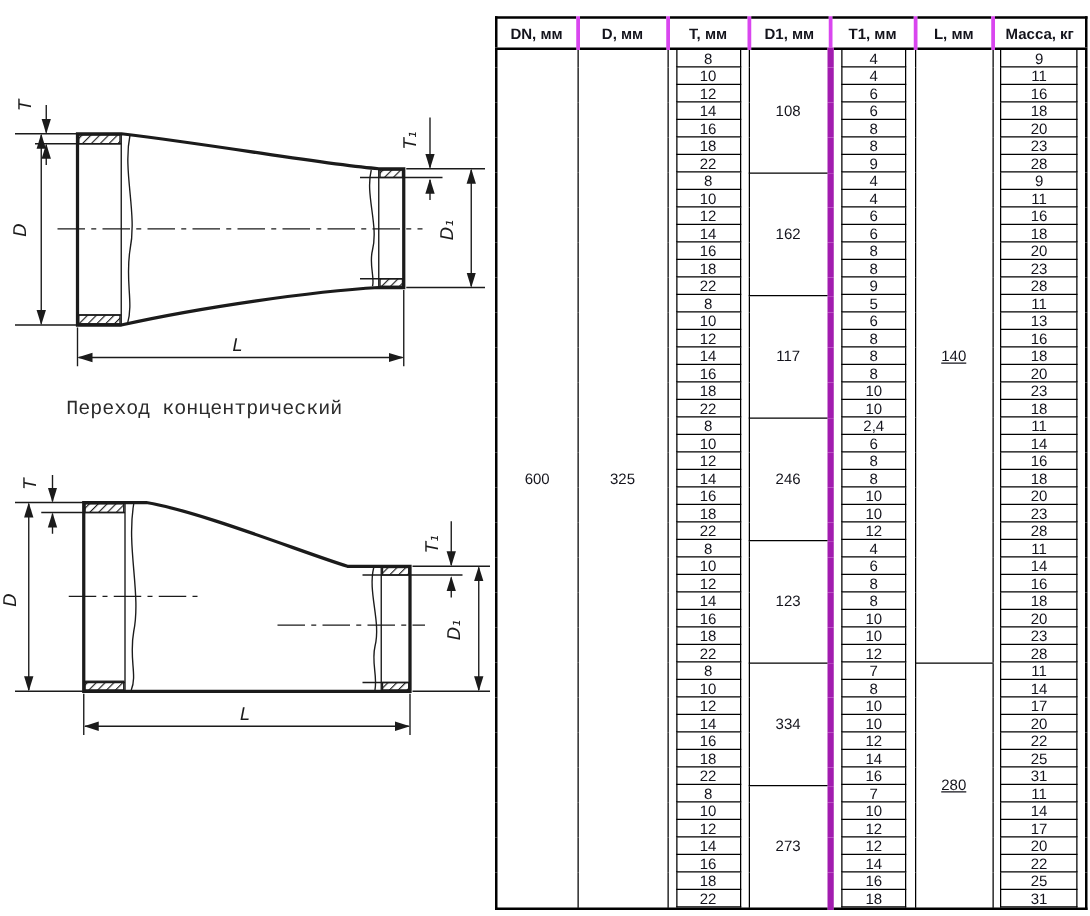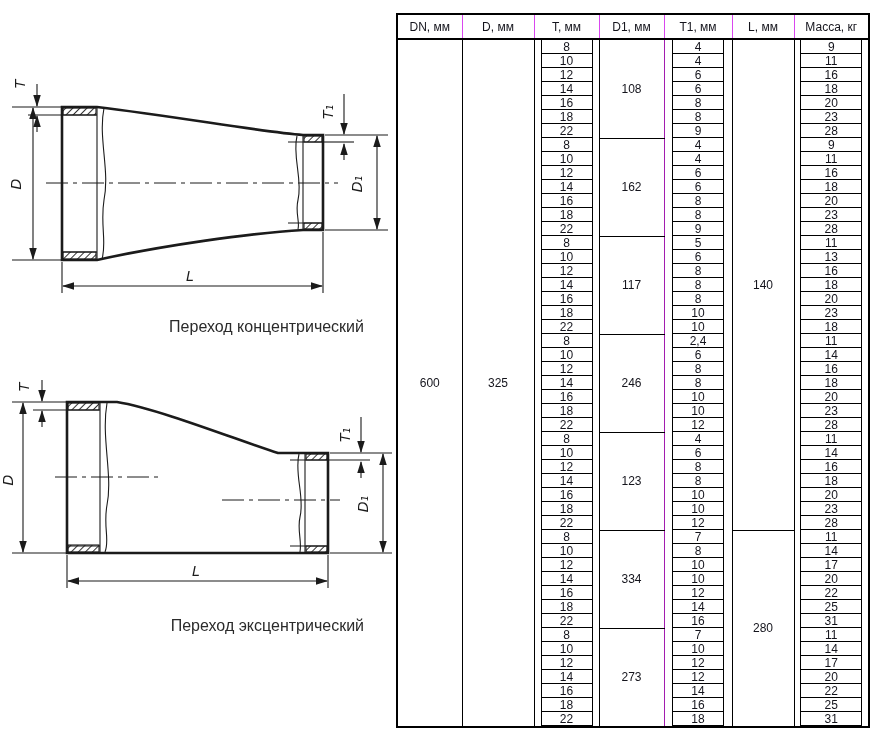--- a/index.html
+++ b/index.html
@@ -2,38 +2,38 @@
 <html><head>
 <meta charset="utf-8">
 <style>
   html,body{margin:0;padding:0;background:#fff;}
   #canvas{position:relative;width:872px;height:733px;background:#fff;overflow:hidden;
           font-family:"Liberation Sans",sans-serif;}
 
   
   table.spec{position:absolute;left:396px;top:13px;border-collapse:collapse;table-layout:fixed;
              width:472px;border:2px solid #000;color:#14141c;}
-  table.spec th{height:23px;padding:0;font-size:12px;font-weight:normal;text-align:center;
+  table.spec th{height:23px;padding:0;font-size:12px;font-weight:bold;text-align:center;
                 border-bottom:2px solid #000;vertical-align:middle;}
-  table.spec th + th{border-left:1px solid #d946ef;}
+  table.spec th + th{border-left:3px solid #d946ef;}
   table.spec td{padding:0;height:14px;font-size:12px;text-align:center;vertical-align:middle;line-height:1;}
   td.c-d,td.c-t,td.c-d1,td.c-l,td.c-m{border-left:1px solid #000;}
-  td.c-d1{border-right:1px solid #a21caf;border-bottom:1px solid #000;}
-  td.c-l{border-bottom:1px solid #000;}
+  td.c-d1{border-right:5px solid #a21caf;border-bottom:1px solid #000;}
+  td.c-l{border-bottom:1px solid #000;text-decoration:underline;}
   td.no-bb{border-bottom:none;}
   td.boxcol{vertical-align:top;}
   .ibox{box-sizing:border-box;height:14px;margin:0 auto;border:solid #000;border-width:0 1px 1px 1px;
         display:flex;align-items:center;justify-content:center;font-size:12px;line-height:1;}
   .ibox-t{width:52px;}
   .ibox-t1{width:52px;}
   .ibox-m{width:62px;}
 
   
   .dwg{position:absolute;left:0;}
-  .cap{position:absolute;left:24px;width:340px;text-align:right;font-size:16px;color:#2b2b2b;}
+  .cap{position:absolute;left:53px;width:340px;text-align:left;font-size:16px;color:#2b2b2b;font-family:Liberation Mono, monospace;}
   .thick{stroke:#1b1b1b;stroke-width:2.6;fill:none;stroke-linejoin:miter;}
   .thin{stroke:#1b1b1b;stroke-width:1.1;fill:none;}
   .dim{stroke:#1b1b1b;stroke-width:1.1;fill:none;}
   .cl{stroke:#1b1b1b;stroke-width:1;fill:none;stroke-dasharray:22 5 4 5;}
   .hrect{stroke:#1b1b1b;stroke-width:1.1;}
   text.dlabel{font-family:"DejaVu Sans",sans-serif;font-style:italic;font-size:14px;fill:#1b1b1b;}
 </style>
 </head>
 <body>
 
@@ -155,21 +155,20 @@
       <line class="dim" x1="383" y1="79" x2="383" y2="177" marker-start="url(#ar2)" marker-end="url(#ar2)"></line>
       <text class="dlabel" transform="rotate(-90 368 129)" x="368" y="129" text-anchor="middle">D₁</text>
     </g>
     <g>
       <line class="dim" x1="67" y1="180" x2="67" y2="213"></line>
       <line class="dim" x1="328" y1="180" x2="328" y2="213"></line>
       <line class="dim" x1="68" y1="206" x2="327" y2="206" marker-start="url(#ar2)" marker-end="url(#ar2)"></line>
       <text class="dlabel" x="196" y="201" text-anchor="middle">L</text>
     </g>
   </svg>
-  <div class="cap" style="top:617px">Переход эксцентрический</div>
 
   <table class="spec">
     <colgroup>
       <col style="width:65px">
         <col style="width:72px">
         <col style="width:65px">
       <col style="width:65px">
         <col style="width:68px">
         <col style="width:62px">
         <col style="width:75px">

